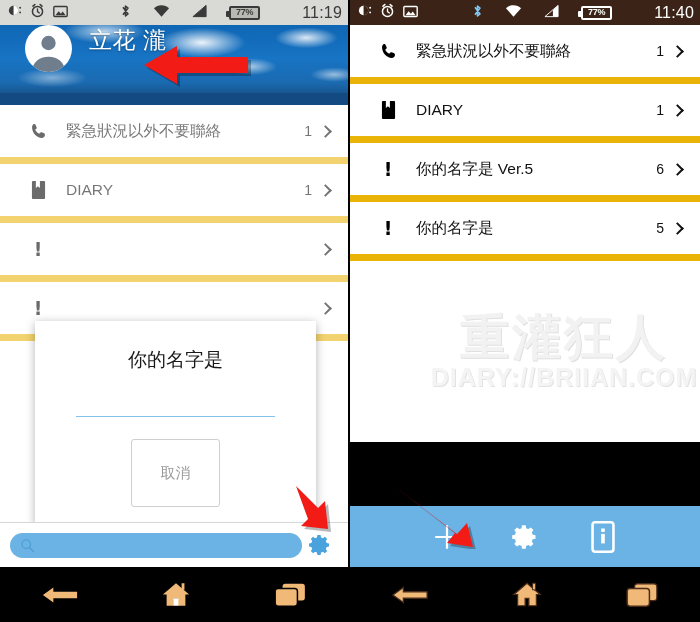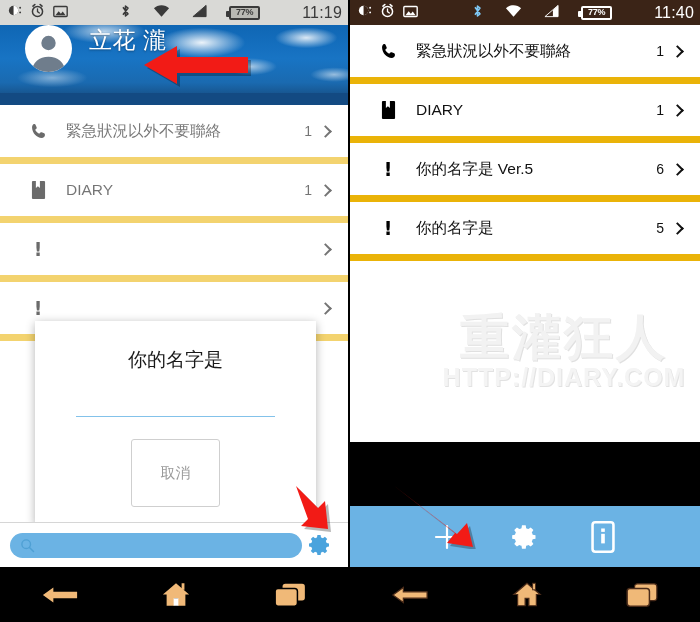--- a/index.html
+++ b/index.html
@@ -346,21 +346,21 @@
         </span>
         <span class="sb-time">11:40</span>
       </div>
     </div>
 
 
     <div class="content">
 
       <div class="watermark">
         <div class="wm-cn">重灌狂人</div>
-        <div class="wm-url">HTTP://DIARY.COM</div>
+        <div class="wm-url">DIARY://BRIIAN.COM</div>
       </div>
 
       <div class="list">
 
         <div class="row">
           <span class="row-ico">
             <svg width="19" height="19" viewBox="0 0 20 20">
                 <path d="M5.2 2.2c1 0 1.6.4 2 1.4l.8 2c.3.8.1 1.3-.5 1.8l-1 .8c.8 1.8 2.4 3.4 4.3 4.2l.8-1c.5-.6 1-.8 1.8-.5l2 .8c1 .4 1.4 1 1.4 2 0 1.8-1.5 3.1-3.4 3.1C8.3 16.8 3.2 11.7 3.2 5.6c0-1.9 1.3-3.4 2-3.4z" fill="#000"></path>
               </svg>
           </span>

